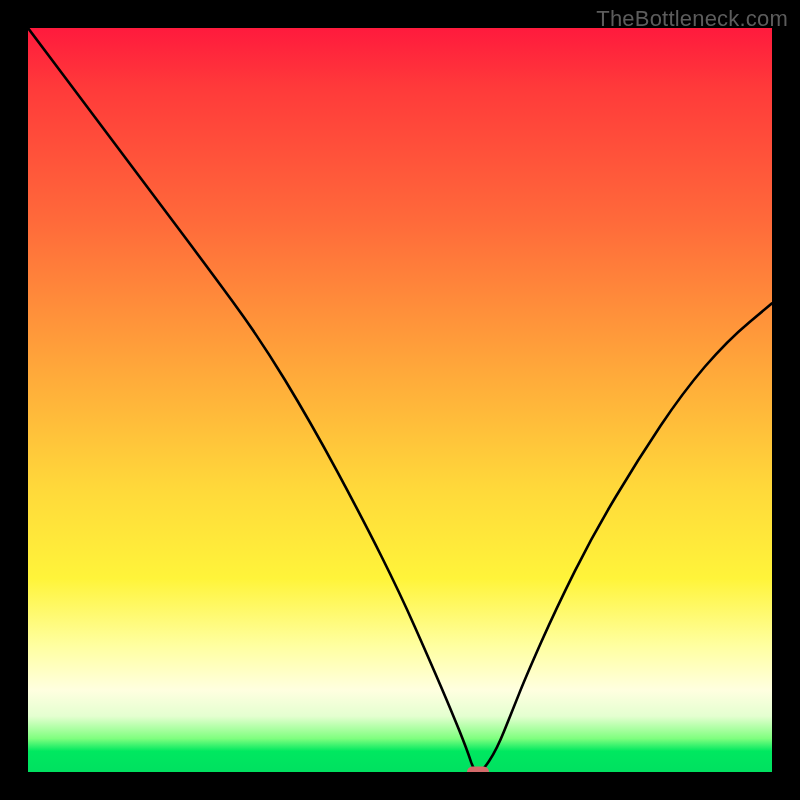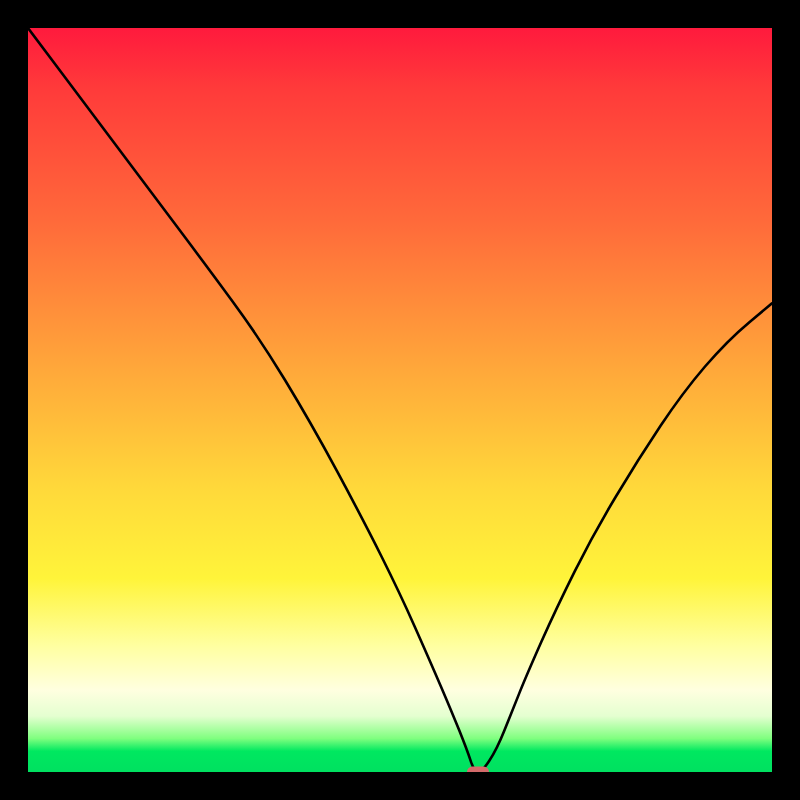--- a/index.html
+++ b/index.html
@@ -72,20 +72,21 @@
     border-radius: 6px;
     background: #d36a6a;
     transform: translate(-50%, -50%);
   }
 </style>
 </head>
 <body>
 
 <div class="frame">
 
+  <div class="watermark">TheBottleneck.com</div>
 
   <div class="plot">
     <div class="gradient"></div>
 
     <svg class="curve" viewBox="0 0 744 744" preserveAspectRatio="none">
       <path id="curve-path" fill="none" stroke="#000000" stroke-width="2.6" stroke-linecap="round" stroke-linejoin="round" d="M 0 0 Q 0 0 22.32 29.75999999999999 Q 44.64 59.51999999999998 66.96000000000001 89.28000000000003 Q 89.28 119.04000000000008 111.6 148.8 Q 133.92 178.55999999999995 156.24 208.31999999999996 Q 178.56 238.07999999999998 204.6 273.42 Q 230.64 308.76000000000005 256.68 351.54 Q 282.72 394.32 308.76 442.67999999999995 Q 334.8 491.03999999999996 353.4 528.24 Q 372 565.44 386.88 598.9200000000001 Q 401.76000000000005 632.4 412.92 658.44 Q 424.08 684.48 431.52 703.0799999999999 Q 438.96 721.68 442.67999999999995 732.8399999999999 Q 446.4 744 450.12 744 Q 453.84 744 461.28 732.8399999999999 Q 468.72 721.68 476.16 703.0799999999999 Q 483.6 684.48 491.04 665.88 Q 498.48 647.28 513.36 613.8 Q 528.24 580.3199999999999 546.84 543.1199999999999 Q 565.44 505.91999999999996 587.76 468.72 Q 610.0799999999999 431.52000000000004 632.4 398.04 Q 654.72 364.56 677.04 338.52 Q 699.36 312.48 721.6800000000001 293.88 T 744 275.28"></path>
     </svg>
 
     <div id="marker" class="marker" style="left: 450.12px; top: 744px; background: rgb(211, 106, 106);"></div>
   </div>

